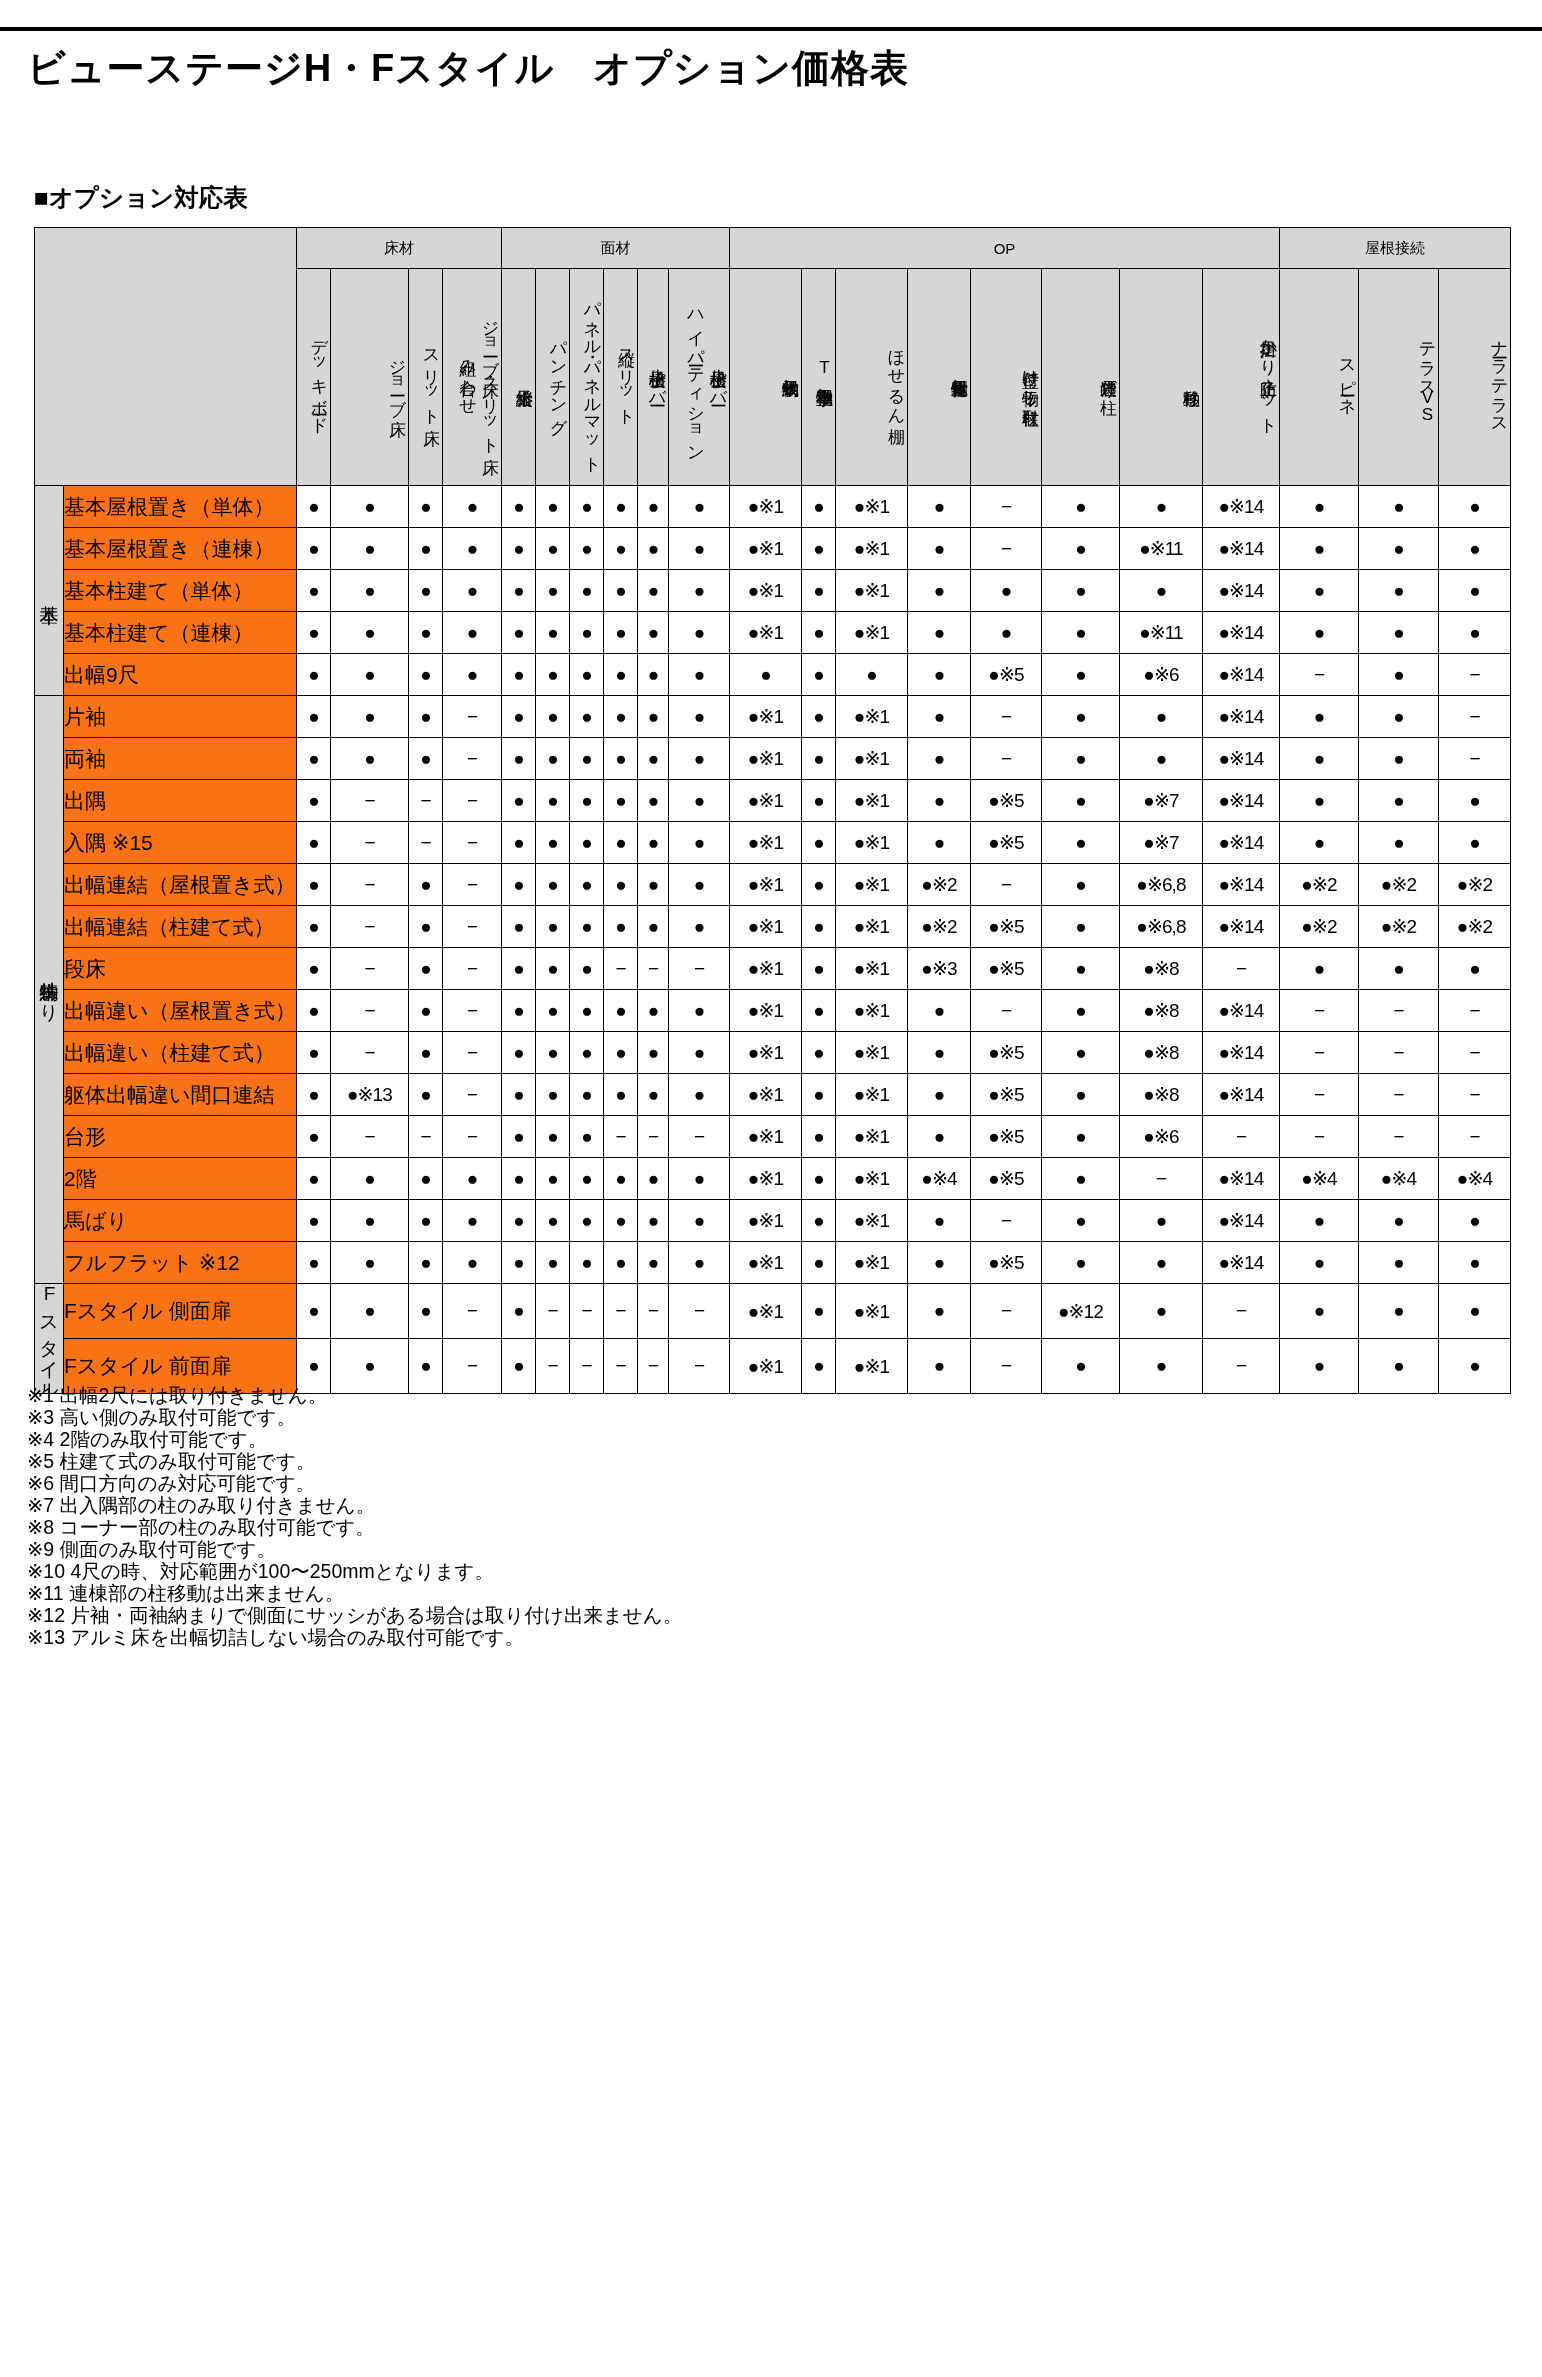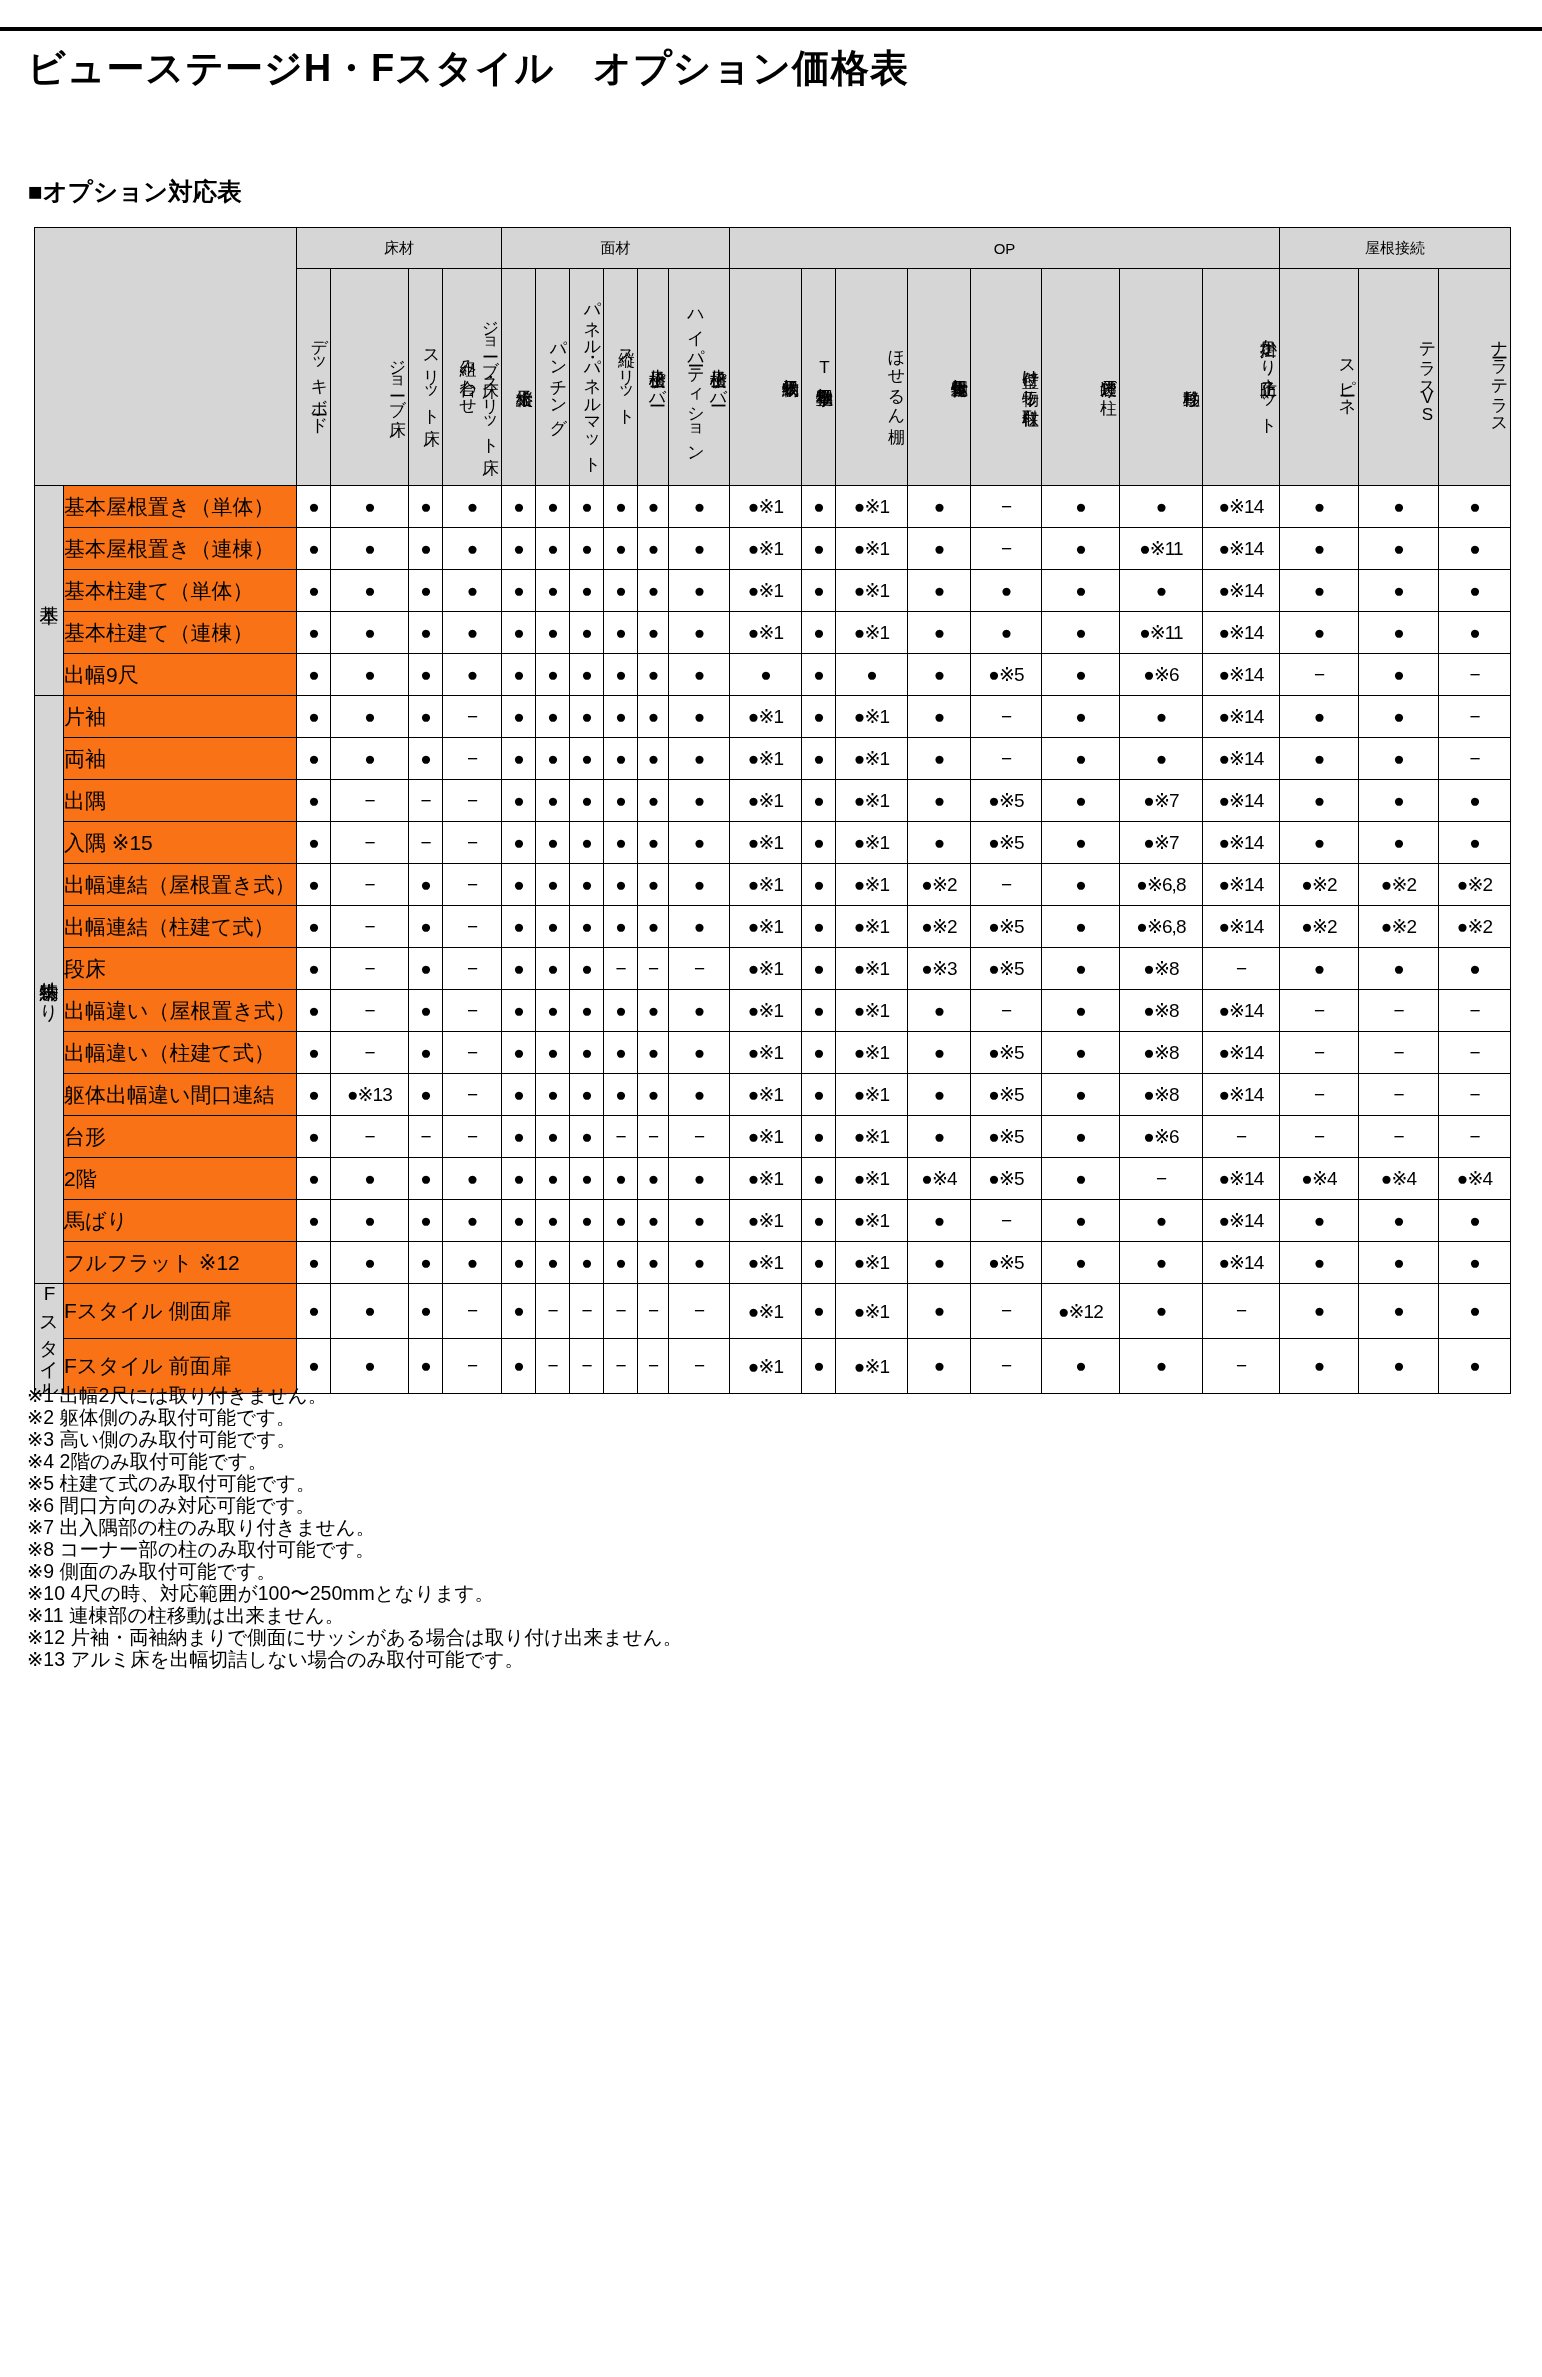--- a/index.html
+++ b/index.html
@@ -1,21 +1,21 @@
 <!DOCTYPE html>
 <html style="font-size:14.5px"><head>
 <meta charset="utf-8">
 <style>
   html,body{margin:0;padding:0;}
   body{background:#ffffff;}
   .page{position:relative;width:1542px;height:2293px;background:#ffffff;overflow:hidden;
         font-family:"Liberation Sans","DejaVu Sans",sans-serif;color:#000;}
   .top-rule{position:absolute;left:0;top:27px;width:1542px;height:3.6px;background:#000;}
   .page-title{position:absolute;left:27px;top:43px;margin:0;font-size:38px;font-weight:bold;letter-spacing:0.9px;}
-  .section-heading{position:absolute;left:25px;top:172px;margin:3px;font-size:24.5px;font-weight:bold;}
+  .section-heading{position:absolute;left:25px;top:172px;margin:9px;font-size:24.5px;font-weight:bold;}
 
   table.opt{position:absolute;left:34px;top:227px;border-collapse:collapse;table-layout:fixed;
             border:1.8px solid #000;}
   table.opt th,table.opt td{border:0.9px solid #000;padding:0;overflow:hidden;}
   tr.hgroup{height:41px;}
   tr.hlabels{height:217px;}
   tbody tr{height:42px;}
 
   th.corner{background:#d6d6d6;border-bottom:1.8px solid #000;border-right:1.8px solid #000;}
   th.g{background:#d6d6d6;font-size:15px;font-weight:normal;text-align:center;}
@@ -606,21 +606,20 @@
           <td class="c">●</td>
           <td class="c">−</td>
           <td class="c bl">●</td>
           <td class="c">●</td>
           <td class="c">●</td>
         </tr>
       </tbody>
     </table>
   <div class="footnotes" id="footnotes">
       <div class="footnote">※1 出幅2尺には取り付きません。</div>
-      <div class="footnote">※2 躯体側のみ取付可能です。</div>
       <div class="footnote">※3 高い側のみ取付可能です。</div>
       <div class="footnote">※4 2階のみ取付可能です。</div>
       <div class="footnote">※5 柱建て式のみ取付可能です。</div>
       <div class="footnote">※6 間口方向のみ対応可能です。</div>
       <div class="footnote">※7 出入隅部の柱のみ取り付きません。</div>
       <div class="footnote">※8 コーナー部の柱のみ取付可能です。</div>
       <div class="footnote">※9 側面のみ取付可能です。</div>
       <div class="footnote">※10 4尺の時、対応範囲が100〜250mmとなります。</div>
       <div class="footnote">※11 連棟部の柱移動は出来ません。</div>
       <div class="footnote">※12 片袖・両袖納まりで側面にサッシがある場合は取り付け出来ません。</div>

